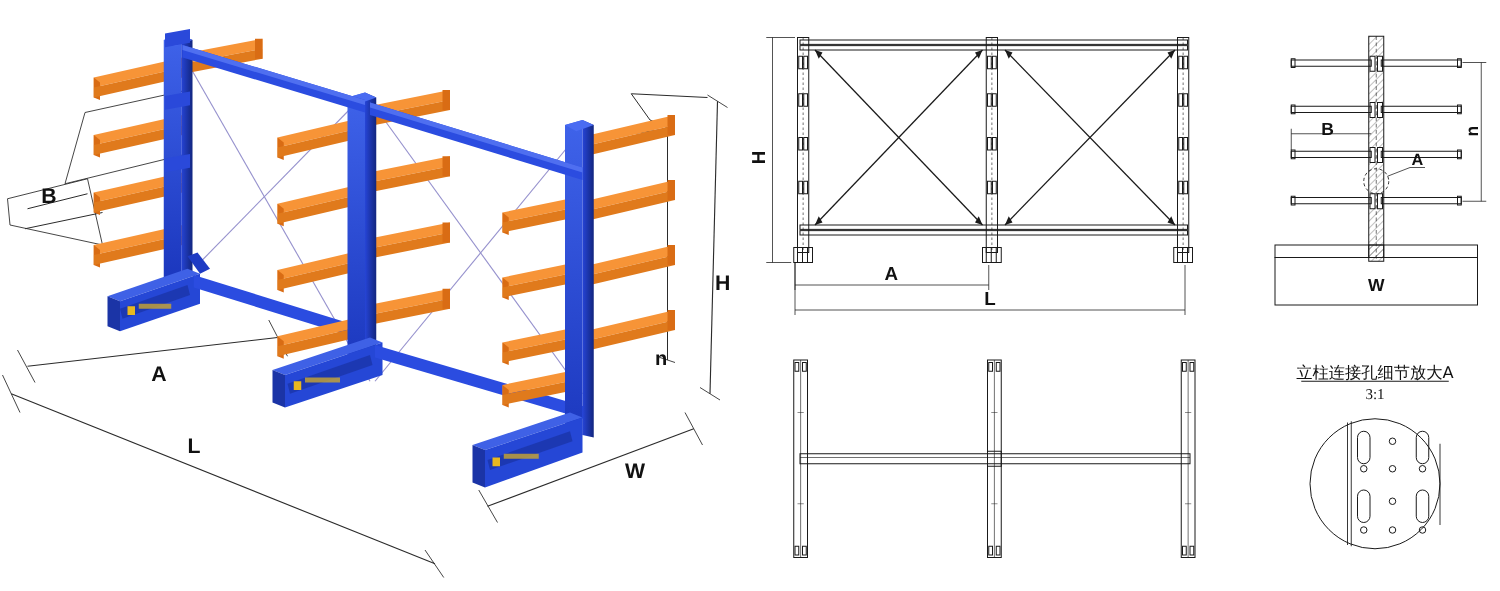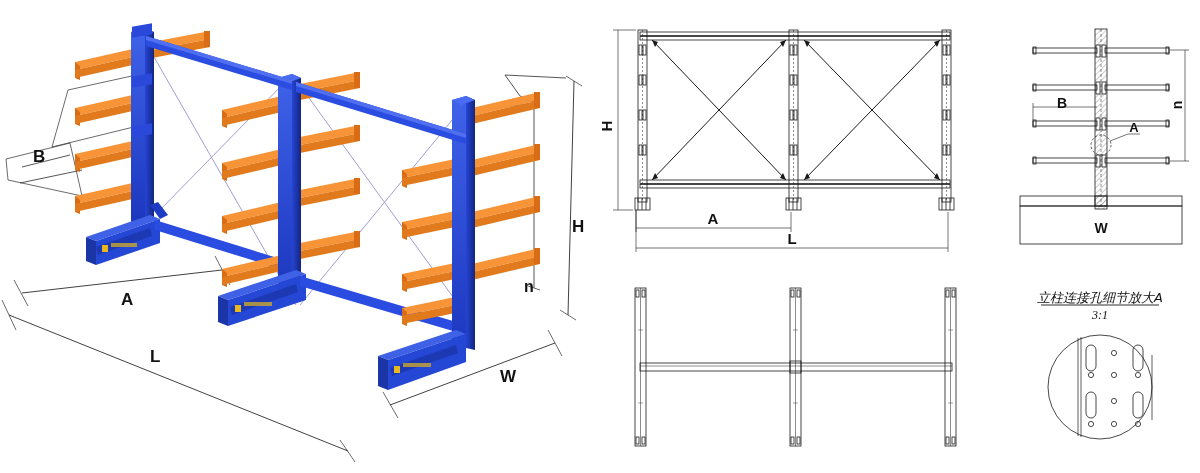--- a/index.html
+++ b/index.html
@@ -479,21 +479,21 @@
       <rect x="95" y="196" width="12" height="10" fill="url(#hatch)"></rect>
     </g>
   </g>
   <text class="dimlbl" x="62" y="108" font-size="14" text-anchor="middle">B</text>
   <text class="dimlbl" x="134" y="132" font-size="13" text-anchor="middle">A</text>
   <text class="dimlbl" x="182" y="105" font-size="14" transform="rotate(-90 182 105)" text-anchor="middle">n</text>
   <text class="dimlbl" x="101" y="233" font-size="14" text-anchor="middle">W</text>
 </svg>
 </div>
 
-<div class="panel" style="left:1000px;top:275px;width:200px;height:198px;font-style:italic;">
+<div class="panel" style="left:1000px;top:275px;width:200px;height:198px;">
 <svg width="200" height="198" viewBox="0 0 200 198">
   <text class="cn" x="100" y="27" font-size="13" text-anchor="middle">立柱连接孔细节放大A</text>
   <line x1="41" y1="30" x2="159" y2="30" stroke="#1a1a1a" stroke-width="0.9"></line>
   <text x="100" y="44" font-size="12" text-anchor="middle">3:1</text>
 
   <g stroke="#1a1a1a" fill="none" stroke-width="0.8">
     <circle cx="100" cy="112" r="52"></circle>
 
     <line x1="78" y1="63" x2="78" y2="161" stroke-width="0.7"></line>
     <line x1="81" y1="62" x2="81" y2="162" stroke-width="0.7"></line>

